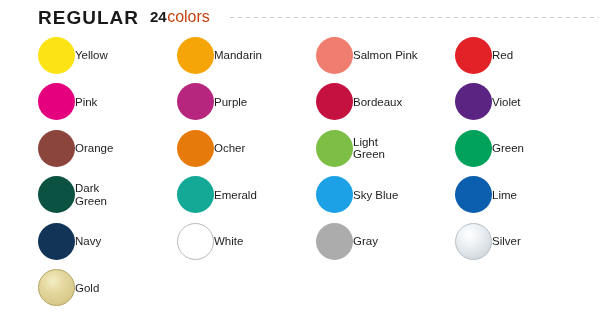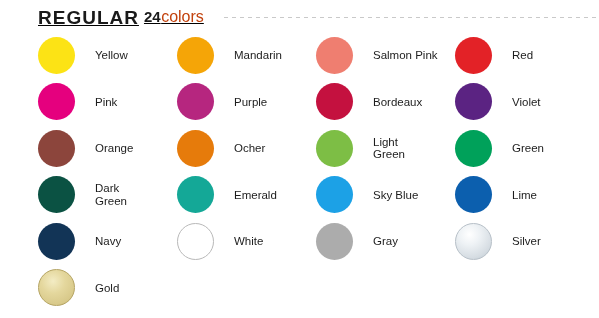--- a/index.html
+++ b/index.html
@@ -22,32 +22,31 @@
 
   
   .header {
     position: absolute;
     left: 38px;
     top: 4px;
     right: 0;
     height: 26px;
     display: flex;
     align-items: center;
-    text-decoration: underline;
   }
   .title {
     font-size: 19px;
     font-weight: bold;
     letter-spacing: 1.0px;
     color: #1a1a1a;
     white-space: nowrap;
     line-height: 1;
   }
   .count-wrap {
-    margin-left: 5px;
+    margin-left: 11px;
     display: flex;
     align-items: baseline;
     white-space: nowrap;
   }
   .count-num {
     font-size: 15px;
     font-weight: bold;
     color: #1a1a1a;
     line-height: 1;
   }
@@ -86,21 +85,21 @@
     align-items: center;
   }
   .dot {
     width: 37px;
     height: 37px;
     border-radius: 50%;
     flex: 0 0 auto;
     box-sizing: border-box;
   }
   .label {
-    margin-left: 20px;
+    margin-left: 0;
     font-size: 11.5px;
     color: #1d1d1d;
     line-height: 12.5px;
     white-space: pre-line;
   }
 </style>
 </head>
 <body>
 
 <div class="page">

